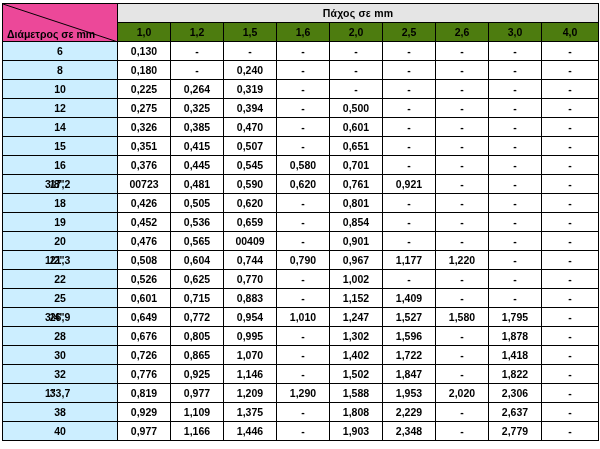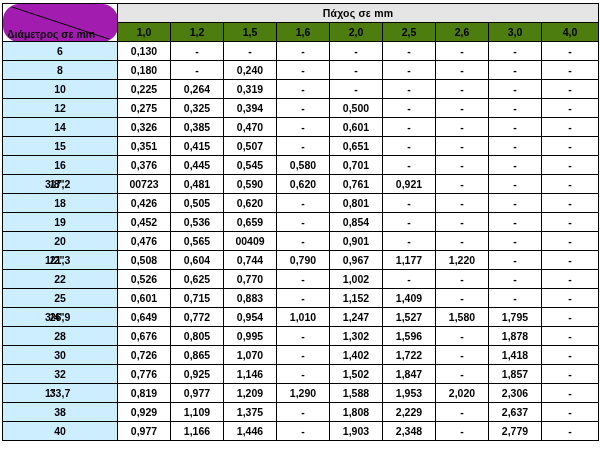--- a/index.html
+++ b/index.html
@@ -34,26 +34,25 @@
     height: 18px;
     line-height: 18px;
     text-align: center;
     vertical-align: middle;
     color: #000000;
     overflow: hidden;
     white-space: nowrap;
   }
   
   th.corner {
-    background: #a21caf;
+    background: #ec4899;
     text-align: left;
     position: relative;
     height: 38px;
     padding: 0;
-    border-radius: 16px;
   }
   th.corner .diamlabel {
     position: absolute;
     left: 4px;
     bottom: 1px;
     font-size: 10.5px;
     font-weight: bold;
     line-height: 12px;
   }
   th.corner .diag {
@@ -345,21 +344,21 @@
         </tr>
         <tr>
           <td class="diam"><span>32</span></td>
           <td class="val">0,776</td>
           <td class="val">0,925</td>
           <td class="val">1,146</td>
           <td class="dash">-</td>
           <td class="val">1,502</td>
           <td class="val">1,847</td>
           <td class="dash">-</td>
-          <td class="val">1,857</td>
+          <td class="val">1,822</td>
           <td class="dash">-</td>
         </tr>
         <tr>
           <td class="diam"><span>33,7</span><span class="inch">1"</span></td>
           <td class="val">0,819</td>
           <td class="val">0,977</td>
           <td class="val">1,209</td>
           <td class="val">1,290</td>
           <td class="val">1,588</td>
           <td class="val">1,953</td>

